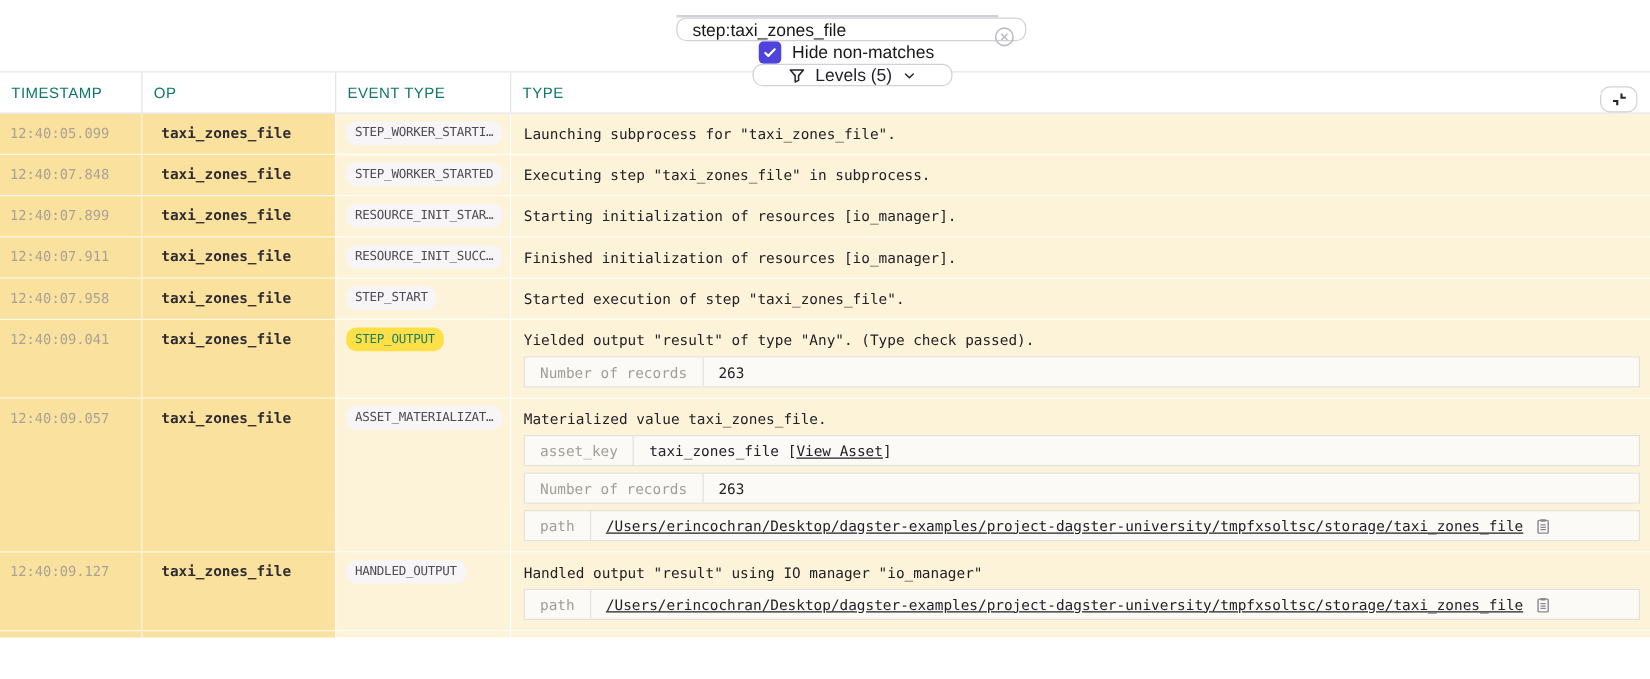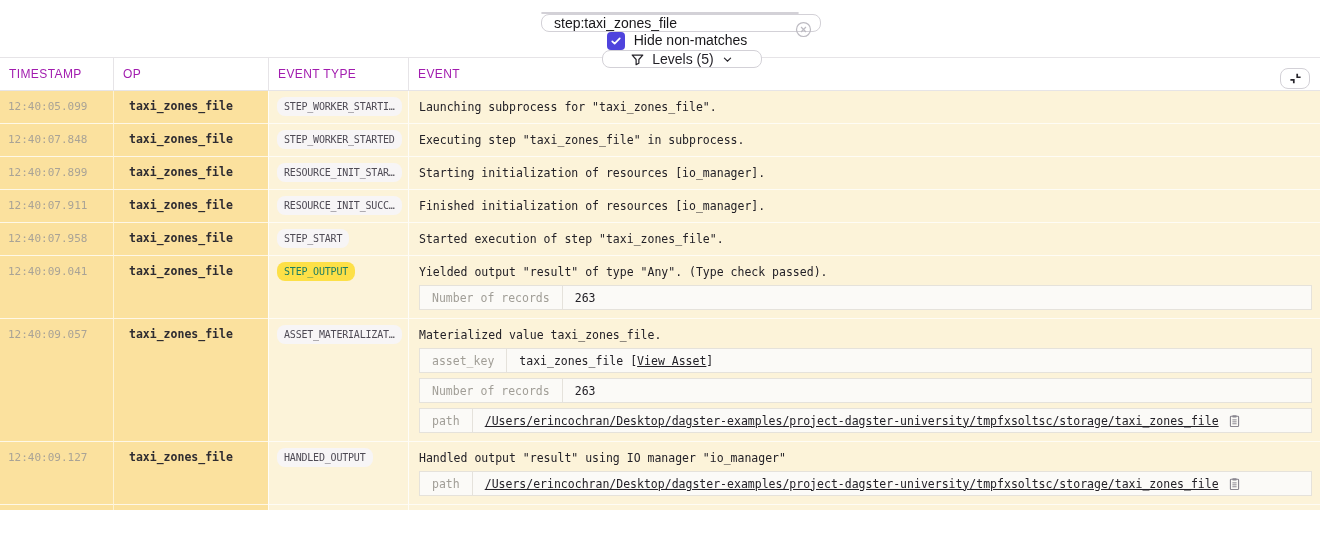--- a/index.html
+++ b/index.html
@@ -27,21 +27,21 @@
   .levels-btn{display:flex;align-items:center;gap:8px;margin-left:24px;height:31px;padding:0 28px;
     border:1px solid #D3D1D7;border-radius:8px;background:#fff;cursor:pointer;
     font-family:"Liberation Sans",sans-serif;font-size:14px;color:#211F26;}
 
   .collapse-btn{margin-left:auto;width:30px;height:30px;border:1px solid #D3D1D7;border-radius:8px;background:#fff;
     display:flex;align-items:center;justify-content:center;cursor:pointer;}
 
   
   .grid{display:grid;grid-template-columns:113px 155px 140px 1fr;}
   .table-header{margin-top:14px;height:34px;border-top:1px solid #E6E4E7;border-bottom:1px solid #E6E4E7;box-sizing:border-box;}
-  .hcell{display:flex;align-items:center;padding-left:9px;font-size:12px;letter-spacing:.4px;color:#a21caf;box-sizing:border-box;}
+  .hcell{display:flex;align-items:center;padding-left:9px;font-size:12px;letter-spacing:.4px;color:#0f766e;box-sizing:border-box;}
   .hcell + .hcell{border-left:1px solid #E6E4E7;}
 
   .rows{height:419px;overflow:hidden;}
   .row{min-height:33px;box-sizing:border-box;}
   .cell{box-sizing:border-box;border-bottom:1px solid rgba(255,255,255,0.75);}
   .ts-cell,.op-cell{background:#FBE19E;}
   .type-cell,.info-cell{background:#FCF3D9;}
   .op-cell{border-left:1px solid rgba(255,255,255,0.55);}
   .type-cell{border-left:1px solid rgba(255,255,255,0.85);}
   .info-cell{border-left:1px solid rgba(255,255,255,0.85);}
@@ -143,21 +143,21 @@
             <path d="M8 15.5v-4H4" fill="none" stroke="#26242B" stroke-width="2"></path>
           </svg>
       </span>
     </button>
   </div>
 
   <div class="table-header grid">
     <div class="hcell">TIMESTAMP</div>
     <div class="hcell">OP</div>
     <div class="hcell">EVENT TYPE</div>
-    <div class="hcell">EVENT</div>
+    <div class="hcell">TYPE</div>
   </div>
 
   <div class="rows">
   <div class="row grid">
     <div class="cell ts-cell">12:40:05.099</div>
     <div class="cell op-cell">taxi_zones_file</div>
     <div class="cell type-cell">
       <span class="tag gray">STEP_WORKER_STARTI…</span>
     </div>
     <div class="cell info-cell">

